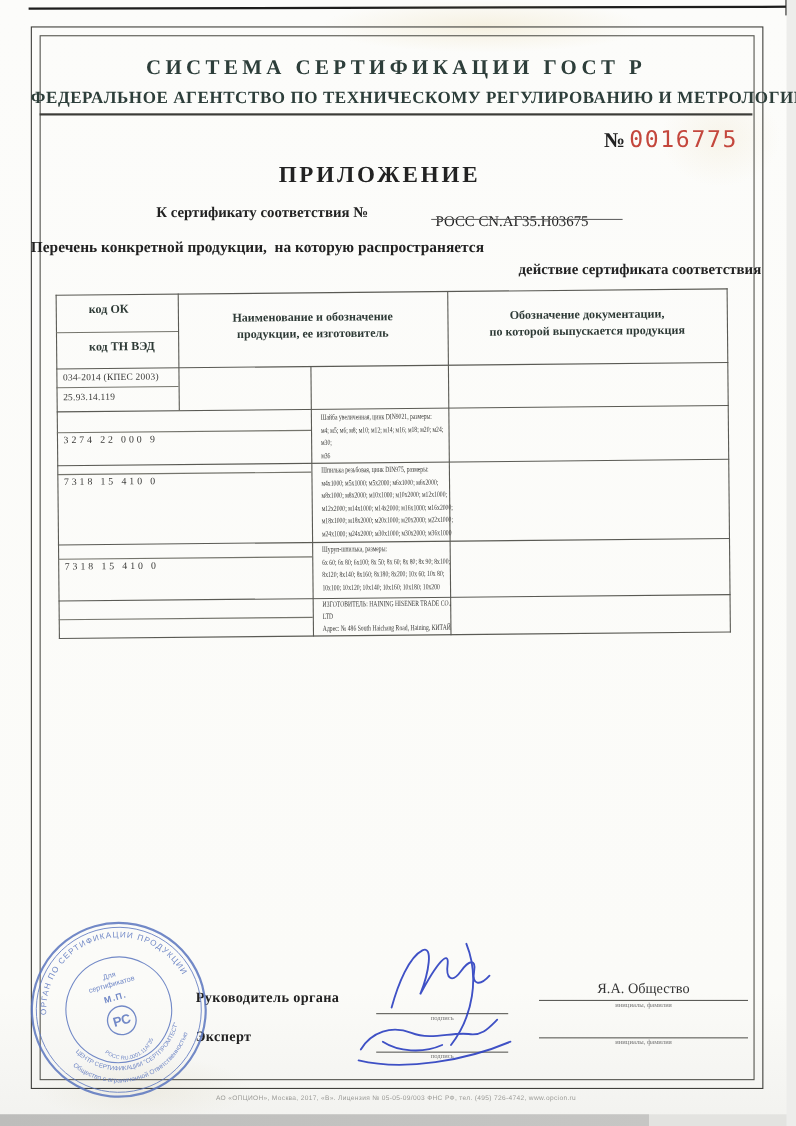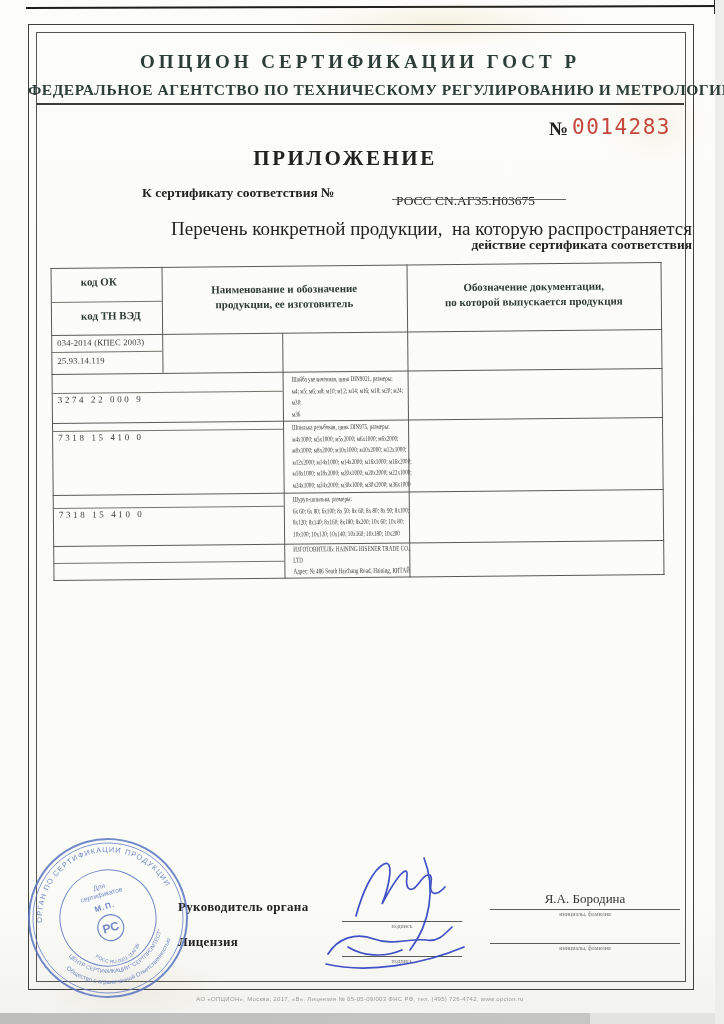--- a/index.html
+++ b/index.html
@@ -22,21 +22,21 @@
   
   .title1{left:28px;top:51px;width:664px;text-align:center;font-size:19px;font-weight:bold;letter-spacing:4px;color:#2d3e3a;}
   .title2{left:28px;top:81px;width:664px;text-align:center;font-size:15.5px;font-weight:bold;letter-spacing:0.5px;color:#2d3e3a;white-space:nowrap;}
   .hdr-sep{left:36px;top:103px;width:648px;height:2px;background:#3c3c38;}
   .num-sign{left:549px;top:118px;font-size:19px;font-weight:bold;color:#222;}
   .num-digits{left:572px;top:115px;font-family:"DejaVu Sans Mono",monospace;font-size:21px;letter-spacing:1.5px;color:#c4473d;}
   .prilozhenie{left:28px;top:146px;width:634px;text-align:center;font-size:21px;font-weight:bold;letter-spacing:2.5px;color:#222;}
   .cert-label{left:142px;top:185px;font-size:13.5px;font-weight:bold;color:#222;}
   .cert-number{left:396px;top:193px;font-size:13.5px;color:#222;}
   .cert-underline{left:392px;top:199px;width:174px;height:1px;background:#666;}
-  .subtitle1{left:28px;top:218px;width:664px;text-align:right;font-size:19px;font-weight:normal;color:#222;white-space:pre;}
+  .subtitle1{left:28px;top:218px;width:664px;text-align:left;font-size:14px;font-weight:bold;color:#222;white-space:pre;}
   .subtitle2{left:28px;top:237px;width:664px;text-align:right;font-size:13.5px;font-weight:bold;color:#222;}
   
   #tbl{left:52px;top:265px;width:611px;height:313px;transform:rotate(-0.55deg);transform-origin:50% 50%;}
   .hl{position:absolute;background:#5a5a54;height:1px;}
   .vl{position:absolute;background:#5a5a54;width:1px;}
   .sub{position:absolute;background:#74746c;height:0.8px;}
   .hcell{position:absolute;font-size:11px;font-weight:bold;color:#2f3b37;margin-left:24px;}
   .hcell-c{position:absolute;font-size:11px;font-weight:bold;color:#2f3b37;text-align:center;line-height:14.5px;white-space:pre-line;}
   .code{position:absolute;font-size:9px;letter-spacing:2.6px;color:#3a3a38;white-space:nowrap;}
   .code-sm{position:absolute;font-size:8.6px;letter-spacing:0.2px;color:#3a3a38;white-space:nowrap;}
@@ -64,25 +64,25 @@
   <div class="abs smudge1"></div>
   <div class="abs smudge2"></div>
   <div class="abs smudge3"></div>
   <div class="abs bottom-band"></div>
   <div class="abs bottom-band-dark"></div>
   <div class="abs right-shade"></div>
 
   <div class="abs frame-outer"></div>
   <div class="abs frame-inner"></div>
 
-  <div class="abs title1">ОПЦИОН СЕРТИФИКАЦИИ ГОСТ Р</div>
+  <div class="abs title1">СИСТЕМА СЕРТИФИКАЦИИ ГОСТ Р</div>
   <div class="abs title2">ФЕДЕРАЛЬНОЕ АГЕНТСТВО ПО ТЕХНИЧЕСКОМУ РЕГУЛИРОВАНИЮ И МЕТРОЛОГИИ</div>
   <div class="abs hdr-sep"></div>
   <div class="abs num-sign">№</div>
-  <div class="abs num-digits">0014283</div>
+  <div class="abs num-digits">0016775</div>
 
   <div class="abs prilozhenie">ПРИЛОЖЕНИЕ</div>
   <div class="abs cert-label">К сертификату соответствия №</div>
   <div class="abs cert-number">РОСС CN.АГ35.Н03675</div>
   <div class="abs cert-underline"></div>
   <div class="abs subtitle1">Перечень конкретной продукции,  на которую распространяется</div>
   <div class="abs subtitle2">действие сертификата соответствия</div>
 
   <div class="abs" id="tbl">
 
@@ -135,28 +135,28 @@
 6х 60; 6х 80; 6х100; 8х 50; 8х 60; 8х 80; 8х 90; 8х100;
 8х120; 8х140; 8х160; 8х180; 8х200; 10х 60; 10х 80;
 10х100; 10х120; 10х140; 10х160; 10х180; 10х200</div>
 
     <div class="prod" style="top:279px;line-height:11.2px">ИЗГОТОВИТЕЛЬ: HAINING HISENER TRADE CO.,
 LTD
 Адрес: № 486 South Haichang Road, Haining, КИТАЙ</div>
   </div>
 
   <div class="role" style="left:178px;top:899px">Руководитель органа</div>
-  <div class="role" style="left:178px;top:934px">Лицензия</div>
+  <div class="role" style="left:178px;top:934px">Эксперт</div>
 
   <div class="sigline" style="left:342px;top:921px;width:120px"></div>
   <div class="siglabel" style="left:342px;top:923px;width:120px">подпись</div>
   <div class="sigline" style="left:342px;top:956px;width:120px"></div>
   <div class="siglabel" style="left:342px;top:958px;width:120px">подпись</div>
 
-  <div class="name" style="top:891px">Я.А. Бородина</div>
+  <div class="name" style="top:891px">Я.А. Общество</div>
   <div class="sigline" style="left:490px;top:909px;width:190px"></div>
   <div class="siglabel" style="left:490px;top:911px;width:190px">инициалы, фамилия</div>
   <div class="sigline" style="left:490px;top:943px;width:190px"></div>
   <div class="siglabel" style="left:490px;top:945px;width:190px">инициалы, фамилия</div>
 
   <svg class="sigsvg" width="180" height="125" viewBox="0 0 180 125">
     <g stroke="#2b3fc0" stroke-width="1.7" fill="none" stroke-linecap="round" opacity="0.9">
       <path d="M44 66 C50 44 60 20 72 14 C82 9 78 34 70 54 C86 24 96 14 95 26 C93 40 99 44 107 33 C114 23 121 21 119 33 C117 45 124 47 133 37"></path>
       <path d="M112 8 C124 38 118 74 98 100"></path>
       <path d="M16 104 C26 88 44 82 62 89 C80 96 98 88 114 90 C126 92 132 85 140 77"></path>

